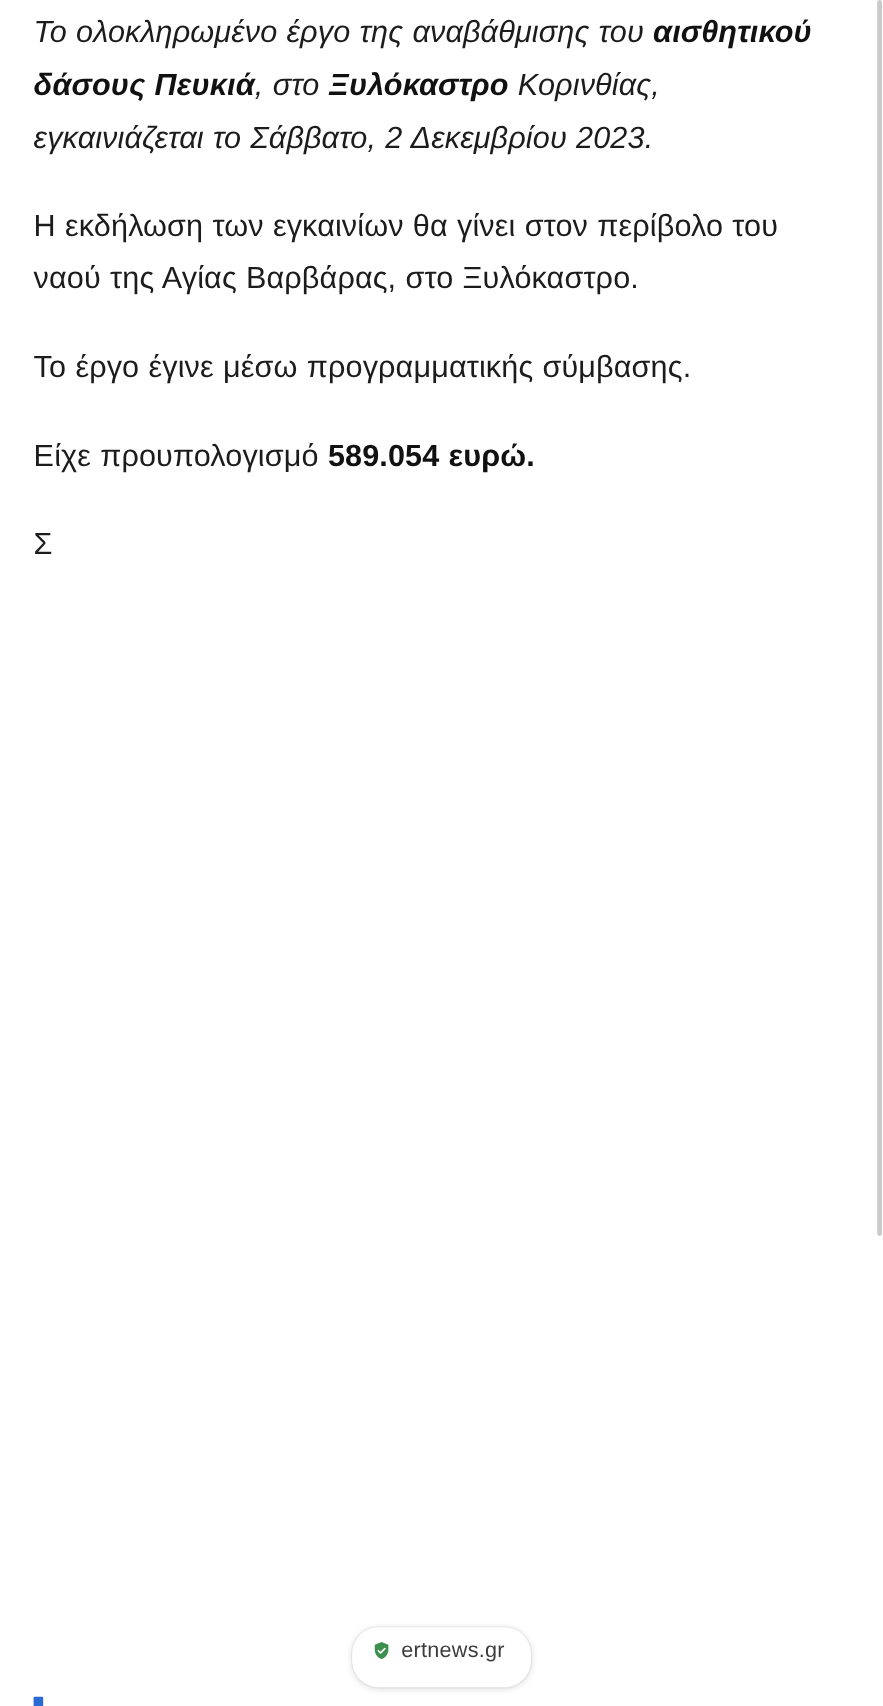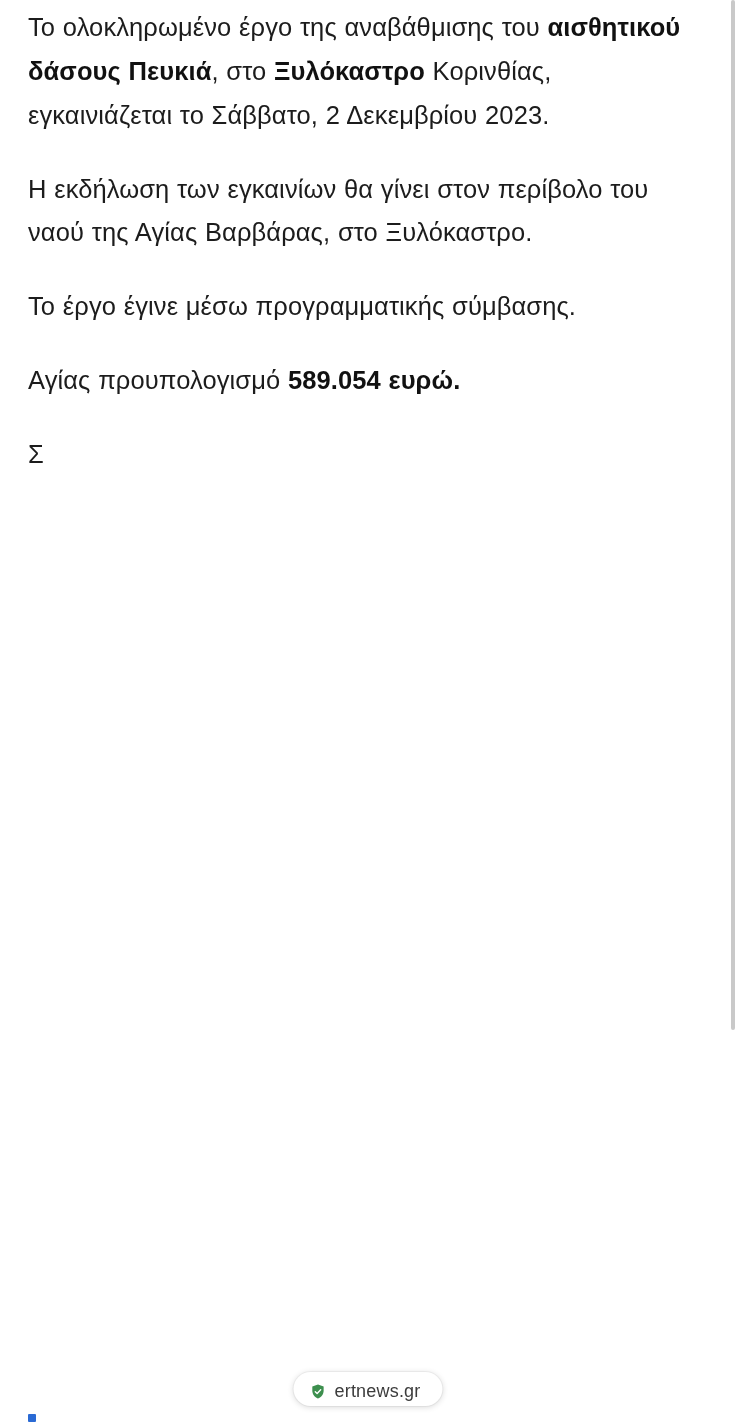--- a/index.html
+++ b/index.html
@@ -30,20 +30,21 @@
     font-size: 25.5px;
     line-height: 1.72;
     color: #1c1c1c;
     margin: 0 0 30px 0;
     letter-spacing: 0.1px;
     word-spacing: 0.5px;
   }
 
   .para.first {
     margin-top: 6px;
+    font-style: italic;
   }
 
   .para b, .para strong {
     font-weight: 700;
     color: #111111;
   }
 
   .scrollbar-track {
     position: absolute;
     right: 0;
@@ -63,21 +64,21 @@
   }
 
   .footer-badge {
     position: absolute;
     left: 50%;
     transform: translateX(-50%);
     bottom: 16px;
     display: flex;
     align-items: center;
     gap: 8px;
-    padding: 9px 22px 4px 16px;
+    padding: 9px 22px 20px 16px;
     background: #ffffff;
     border-radius: 22px;
     box-shadow: 0 1px 6px rgba(0,0,0,0.16), 0 0 0 1px rgba(0,0,0,0.04);
   }
   .footer-badge .label {
     font-size: 18px;
     color: #3c3c3c;
     letter-spacing: 0.2px;
   }
   .shield {
@@ -97,21 +98,21 @@
   }
 </style>
 </head>
 <body>
 
 <div class="article">
   <div id="paragraphs">
       <p class="para first"><span>Το ολοκληρωμένο έργο της αναβάθμισης του </span><b>αισθητικού δάσους Πευκιά</b><span>, στο </span><b>Ξυλόκαστρο</b><span> Κορινθίας, εγκαινιάζεται το Σάββατο, 2 Δεκεμβρίου 2023.</span></p>
       <p class="para"><span>Η εκδήλωση των εγκαινίων θα γίνει στον περίβολο του ναού της Αγίας Βαρβάρας, στο Ξυλόκαστρο.</span></p>
       <p class="para"><span>Το έργο έγινε μέσω προγραμματικής σύμβασης.</span></p>
-      <p class="para"><span>Αγίας προυπολογισμό </span><b>589.054 ευρώ.</b></p>
+      <p class="para"><span>Είχε προυπολογισμό </span><b>589.054 ευρώ.</b></p>
       <p class="para"><span>Σ</span></p>
     </div>
 </div>
 
 <div class="scrollbar-track">
   <div class="scrollbar-thumb"></div>
 </div>
 
 <div class="bottom-marker"></div>
 

